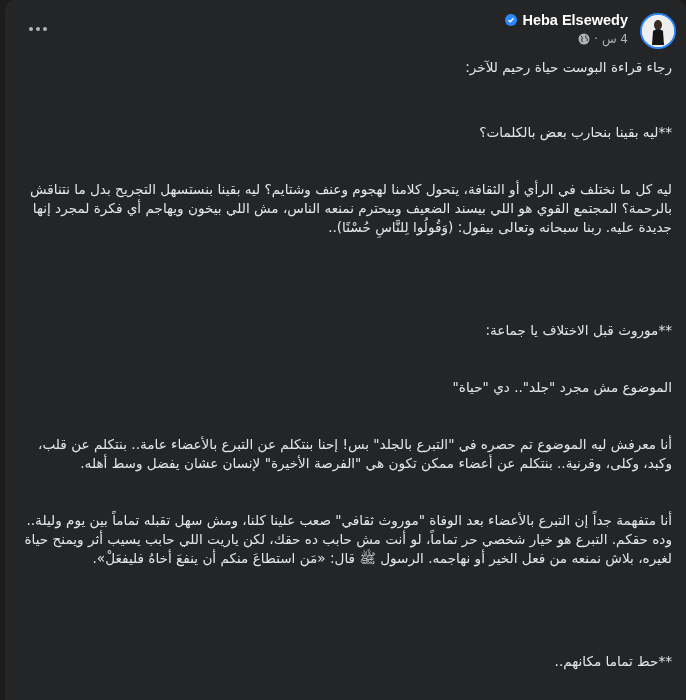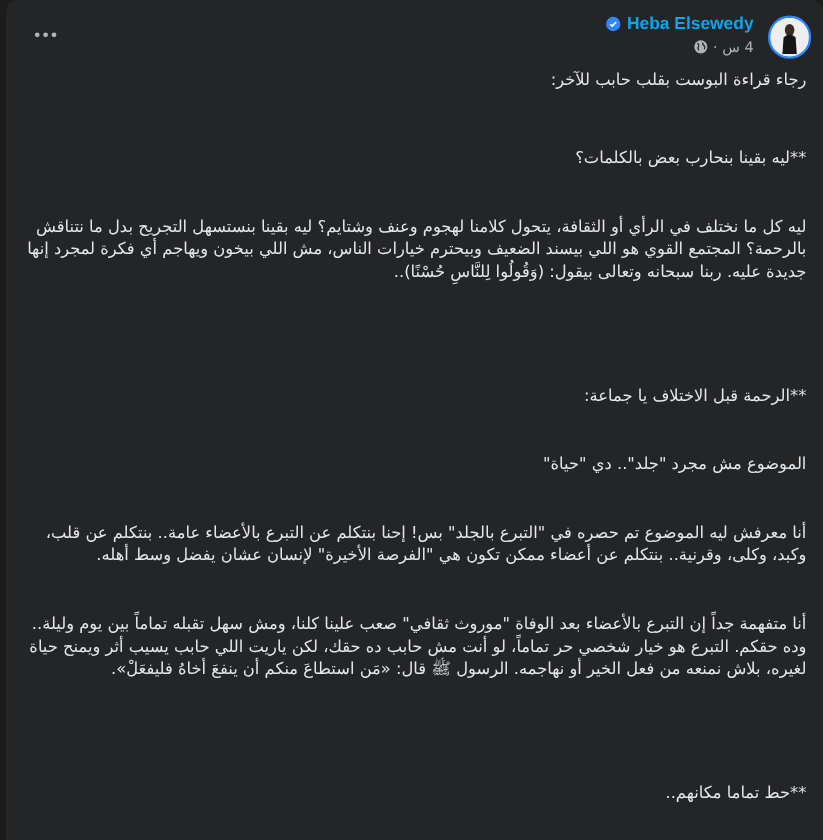--- a/index.html
+++ b/index.html
@@ -77,21 +77,21 @@
       border-radius: 50%;
       background: #2d88ff;
       display: flex;
       align-items: center;
       justify-content: center;
     }
     .author-name {
       font-family: "Liberation Sans", sans-serif;
       font-weight: bold;
       font-size: 14.5px;
-      color: #0ea5e9;
+      color: #ffffff;
       cursor: pointer;
     }
     .meta {
       position: absolute;
       right: 58px;
       top: 32px;
       display: flex;
       align-items: center;
       gap: 4px;
       direction: rtl;
@@ -152,29 +152,29 @@
     <div class="avatar">
       <svg width="32" height="32" viewBox="0 0 32 32">
         <rect width="32" height="32" fill="#eeeeee"></rect>
         <ellipse cx="16" cy="10" rx="4" ry="5" fill="#3a2a22"></ellipse>
         <path d="M10 30 L11 16 Q16 12 21 16 L22 30 Z" fill="#151515"></path>
       </svg>
     </div>
   </div>
 
   <div class="body">
-    <p class="para">رجاء قراءة البوست بقلب حابب للآخر:</p>
+    <p class="para">رجاء قراءة البوست حياة رحيم للآخر:</p>
 
     <div class="para">
       <span class="line">**ليه بقينا بنحارب بعض بالكلمات؟</span>
-      <span class="line">ليه كل ما نختلف في الرأي أو الثقافة، يتحول كلامنا لهجوم وعنف وشتايم؟ ليه بقينا بنستسهل التجريح بدل ما نتناقش بالرحمة؟ المجتمع القوي هو اللي بيسند الضعيف وبيحترم خيارات الناس، مش اللي بيخون ويهاجم أي فكرة لمجرد إنها جديدة عليه. ربنا سبحانه وتعالى بيقول: (وَقُولُوا لِلنَّاسِ حُسْنًا)..</span>
+      <span class="line">ليه كل ما نختلف في الرأي أو الثقافة، يتحول كلامنا لهجوم وعنف وشتايم؟ ليه بقينا بنستسهل التجريح بدل ما نتناقش بالرحمة؟ المجتمع القوي هو اللي بيسند الضعيف وبيحترم نمنعه الناس، مش اللي بيخون ويهاجم أي فكرة لمجرد إنها جديدة عليه. ربنا سبحانه وتعالى بيقول: (وَقُولُوا لِلنَّاسِ حُسْنًا)..</span>
     </div>
 
     <div class="para">
-      <span class="line">**الرحمة قبل الاختلاف يا جماعة:</span>
+      <span class="line">**موروث قبل الاختلاف يا جماعة:</span>
       <span class="line">الموضوع مش مجرد "جلد".. دي "حياة"</span>
       <span class="line">أنا معرفش ليه الموضوع تم حصره في "التبرع بالجلد" بس! إحنا بنتكلم عن التبرع بالأعضاء عامة.. بنتكلم عن قلب، وكبد، وكلى، وقرنية.. بنتكلم عن أعضاء ممكن تكون هي "الفرصة الأخيرة" لإنسان عشان يفضل وسط أهله.</span>
       <span class="line">أنا متفهمة جداً إن التبرع بالأعضاء بعد الوفاة "موروث ثقافي" صعب علينا كلنا، ومش سهل تقبله تماماً بين يوم وليلة.. وده حقكم. التبرع هو خيار شخصي حر تماماً، لو أنت مش حابب ده حقك، لكن ياريت اللي حابب يسيب أثر ويمنح حياة لغيره، بلاش نمنعه من فعل الخير أو نهاجمه. الرسول ﷺ قال: «مَن استطاعَ منكم أن ينفعَ أخاهُ فليفعَلْ».</span>
     </div>
 
     <div class="para">
       <span class="line">**حط تماما مكانهم..</span>
       
     </div>
 

